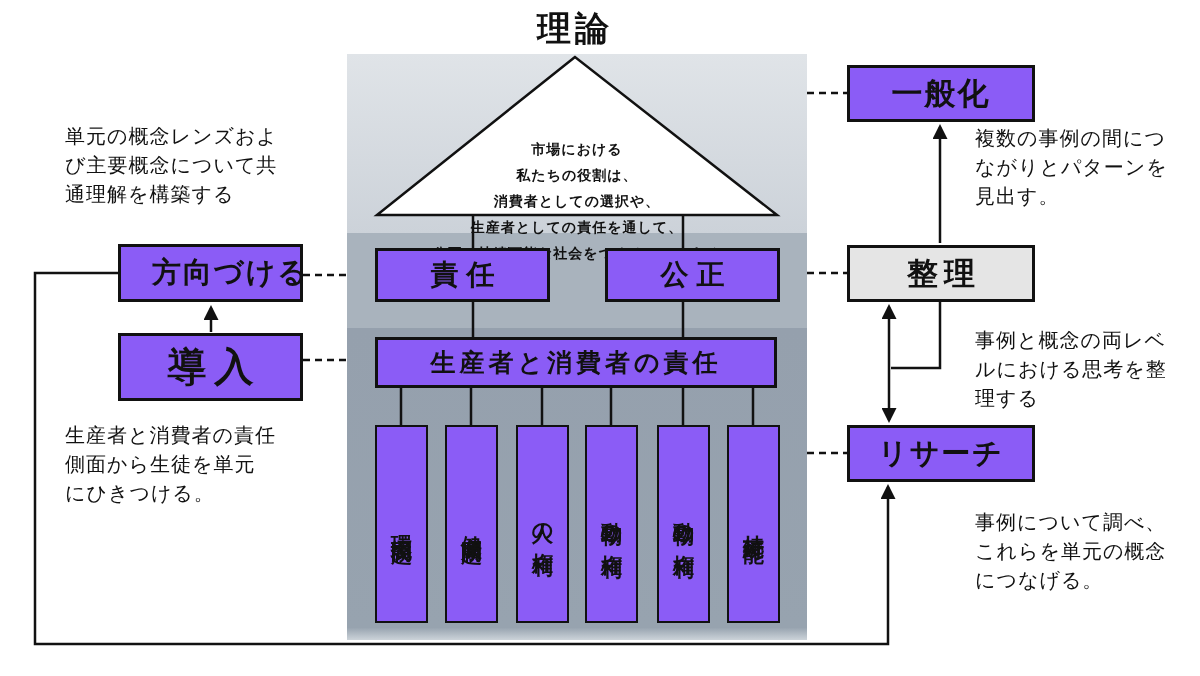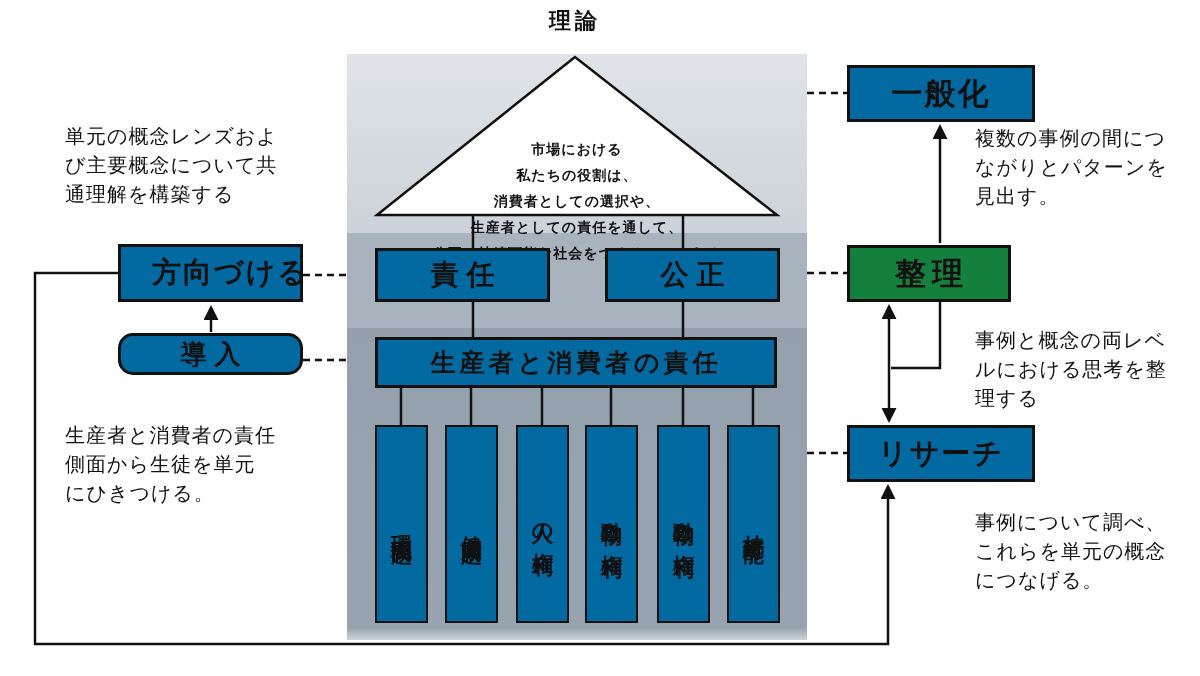--- a/index.html
+++ b/index.html
@@ -20,34 +20,34 @@
   #band-theory   { top: 54px;  height: 179px; background: linear-gradient(180deg, #e0e4e8 0%, #ccd2d9 100%); }
   #band-concepts { top: 233px; height: 95px;  background: #a9b3bd; }
   #band-cases    { top: 328px; height: 312px; background: linear-gradient(180deg, #95a0ad 0%, #97a3af 96%, #ccd3d9 100%); }
 
   
   #lines { position: absolute; left: 0; top: 0; z-index: 1; }
 
   
   .box {
     position: absolute;
-    background: #0369a1;
+    background: #8b5cf6;
     border: 3px solid #111;
     display: flex;
     align-items: center;
     justify-content: center;
     z-index: 2;
     font-weight: bold;
     white-space: nowrap;
   }
 
   
   #main-title {
     position: absolute; top: 6px; left: 575px; transform: translateX(-50%);
-    font-size: 22px; font-weight: bold; letter-spacing: 4px; z-index: 2;
+    font-size: 34px; font-weight: bold; letter-spacing: 4px; z-index: 2;
   }
 
   
   #triangle-text {
     position: absolute; top: 95px; left: 577px; transform: translateX(-50%);
     width: 430px; text-align: center;
     font-size: 14px; line-height: 26px; font-weight: 600; letter-spacing: 1px;
     white-space: pre-line; z-index: 2; margin-top: 41px;
   }
 
@@ -61,23 +61,23 @@
     top: 425px; height: 198px; width: 53px;
     font-size: 21px; letter-spacing: 3px;
     writing-mode: vertical-rl; text-orientation: upright;
     border-width: 2.5px;
   }
   #case-0 { left: 375px; } #case-1 { left: 445px; } #case-2 { left: 516px; }
   #case-3 { left: 585px; } #case-4 { left: 657px; } #case-5 { left: 727px; }
 
   
   #box-orient     { left: 118px; top: 244px; width: 185px; height: 58px; font-size: 29px; letter-spacing: 2px; padding-left: 40px; }
-  #box-intro      { left: 118px; top: 333px; width: 185px; height: 42px; font-size: 26px; letter-spacing: 8px; text-indent: 8px; border-radius: 15px; }
+  #box-intro      { left: 118px; top: 333px; width: 185px; height: 68px; font-size: 39px; letter-spacing: 8px; text-indent: 8px; }
   #box-generalize { left: 847px; top: 65px;  width: 188px; height: 57px; font-size: 31px; letter-spacing: 2px; }
-  #box-organize   { left: 847px; top: 245px; width: 164px; height: 57px; font-size: 31px; letter-spacing: 6px; text-indent: 6px; background: #15803d; }
+  #box-organize   { left: 847px; top: 245px; width: 188px; height: 57px; font-size: 31px; letter-spacing: 6px; text-indent: 6px; background: #e5e5e5; }
   #box-research   { left: 847px; top: 425px; width: 188px; height: 57px; font-size: 29px; letter-spacing: 2px; }
 
   
   .note {
     position: absolute; z-index: 2;
     font-size: 20px; line-height: 29px; font-weight: 400; letter-spacing: 1px;
     white-space: pre-line;
   }
   #note-orient     { left: 65px;  top: 122px; }
   #note-intro      { left: 65px;  top: 421px; }

